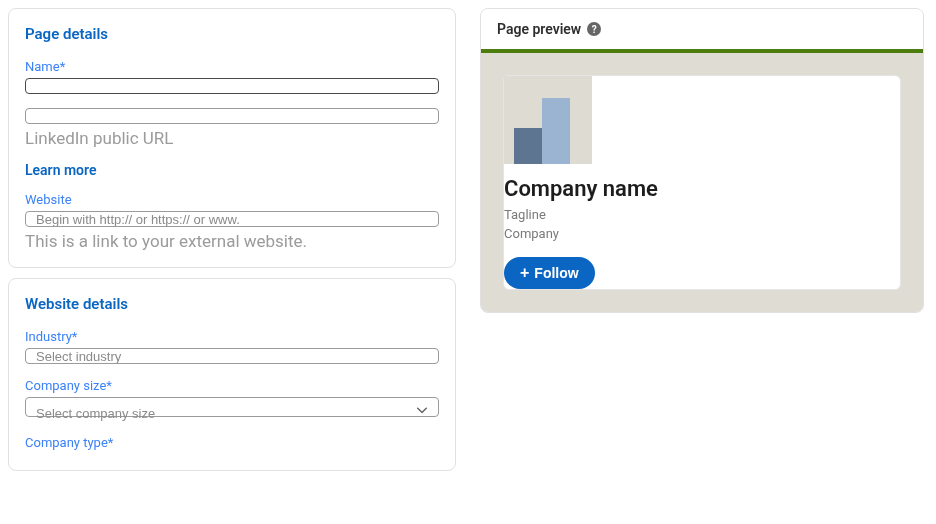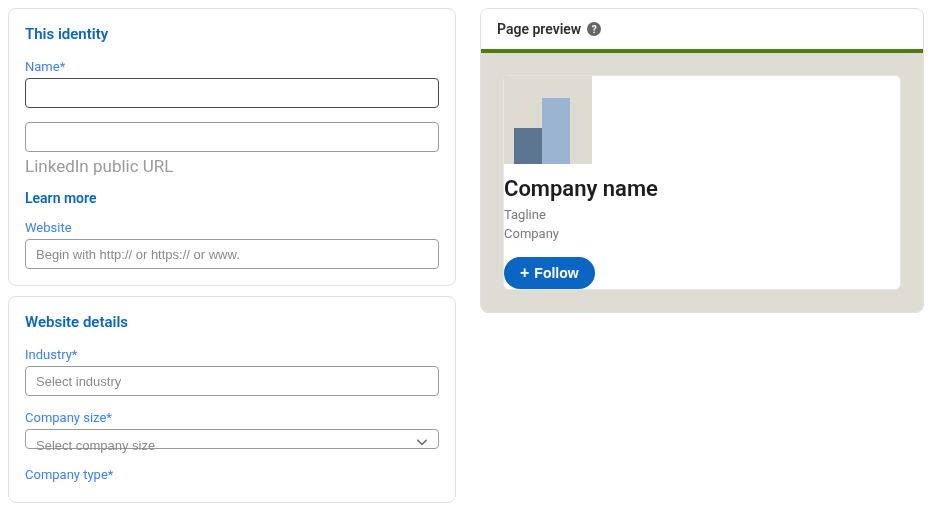--- a/index.html
+++ b/index.html
@@ -39,21 +39,21 @@
       margin-bottom: 14px;
     }
     .field-label {
       font-size: 13px;
       color: #3b82f6;
       margin-bottom: 4px;
       display: block;
     }
     .text-input {
       width: 100%;
-      height: 30px;
+      height: 16px;
       border: 1px solid #9b9b9b;
       border-radius: 4px;
       padding: 0 10px;
       font-size: 13px;
       color: #333;
       background: #fff;
     }
     .text-input.dark-border {
       border: 1px solid #4a4a4a;
     }
@@ -188,37 +188,38 @@
       font-weight: 700;
       line-height: 1;
     }
   </style>
 </head>
 <body>
 
 <div class="left-col">
 
   <div class="card">
-    <div class="section-title">This identity</div>
+    <div class="section-title">Page details</div>
 
     <div class="field">
       <label class="field-label">Name*</label>
       <input type="text" class="text-input dark-border" value="" style="">
     </div>
 
     <div class="field">
       <input type="text" class="text-input" value="" style="">
       <div class="helper-text">LinkedIn public URL</div>
     </div>
 
     <a class="link">Learn more</a>
 
     <div class="field" style="margin-bottom:0;">
       <label class="field-label">Website</label>
       <input type="text" class="text-input" placeholder="Begin with http:// or https:// or www." style="">
+      <div class="helper-text">This is a link to your external website.</div>
     </div>
   </div>
 
   <div class="card">
     <div class="section-title">Website details</div>
 
     <div class="field">
       <label class="field-label">Industry*</label>
       <div class="select-wrap">
         <input type="text" class="text-input" readonly="" placeholder="Select industry" style="">

